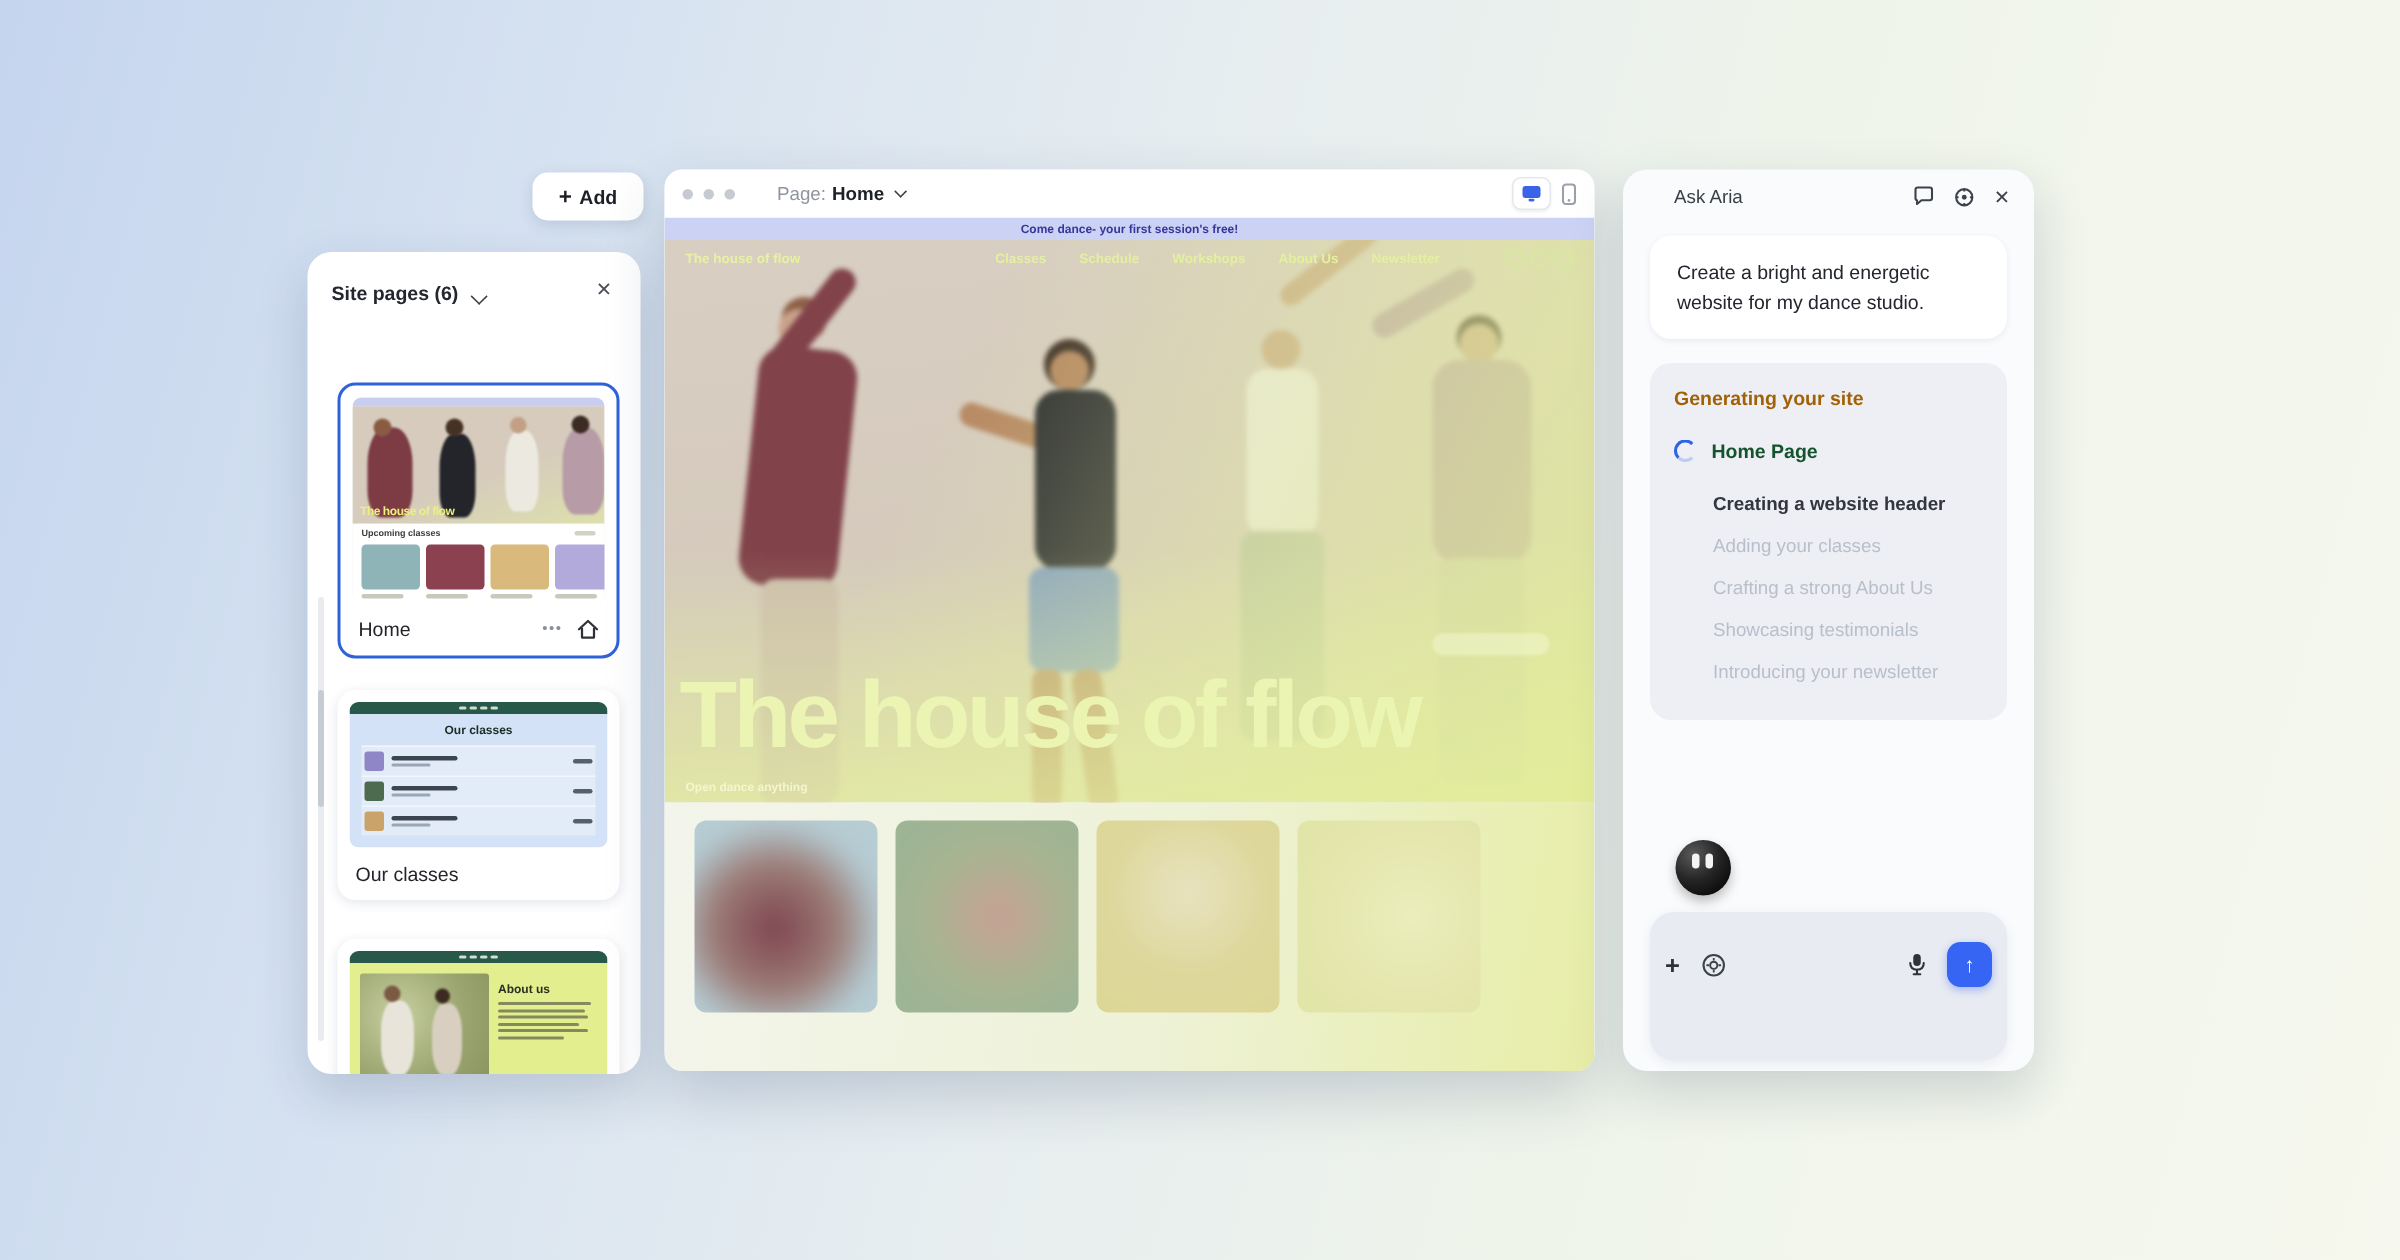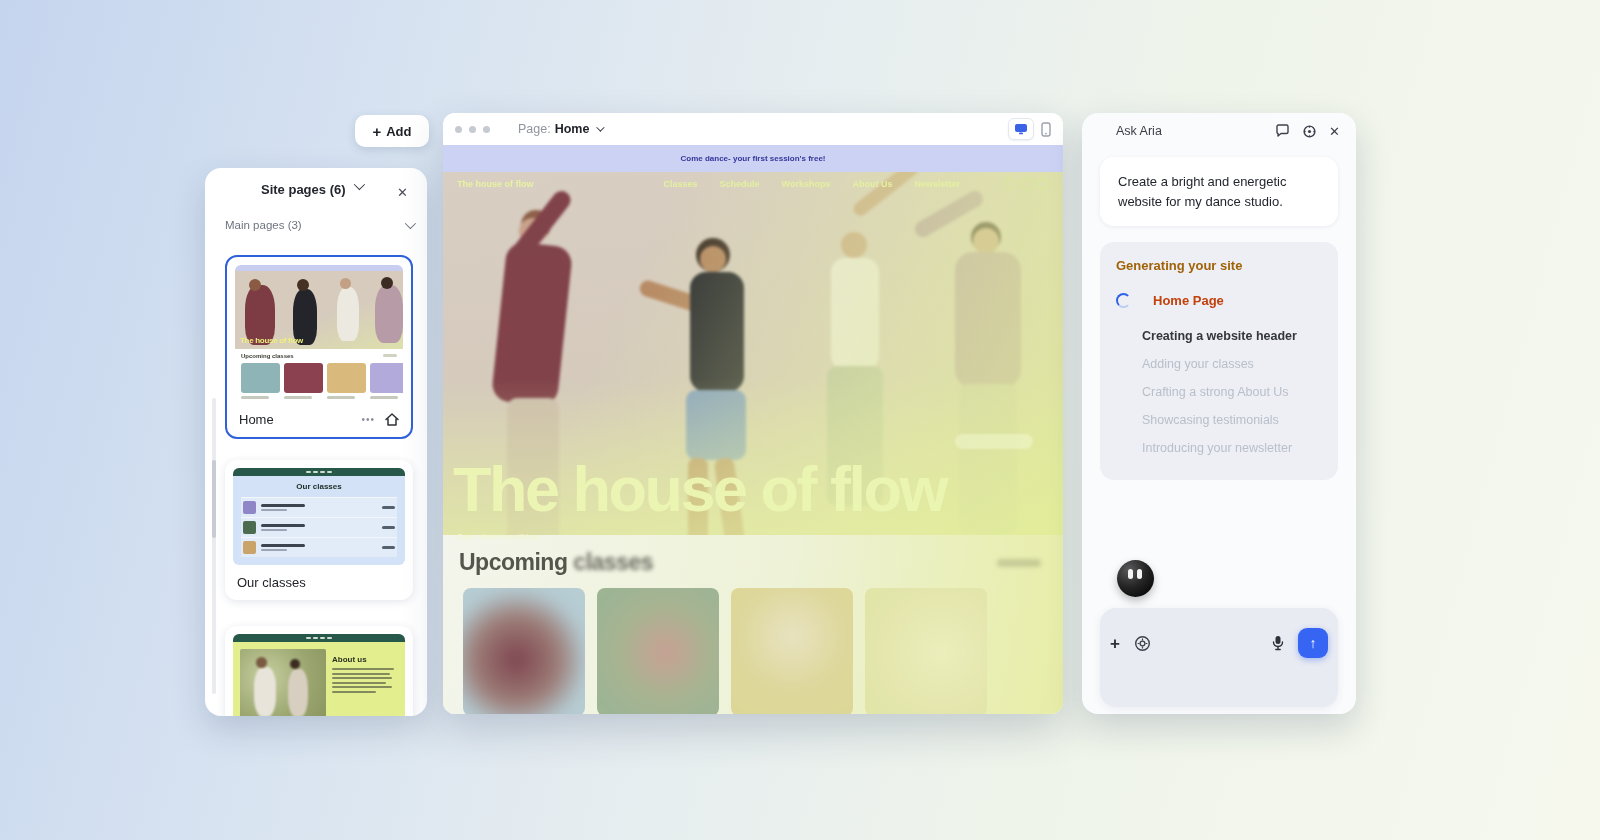--- a/index.html
+++ b/index.html
@@ -24,21 +24,21 @@
   .add-btn .plus { font-size:15px; font-weight:bold; }
 
   
   .pages-panel {
     left:205px; top:168px; width:222px; height:548px;
     background:#fff; border-radius:16px;
     box-shadow:0 14px 34px rgba(30,50,90,.18);
     overflow:hidden;
   }
   .pages-header {
-    display:flex; align-items:flex-start; padding:14px 14px 8px 16px;margin-left:40px;
+    display:flex; align-items:flex-end; padding:14px 14px 8px 16px;
   }
   .pages-title { font-size:13px; font-weight:bold; color:#23262e; }
   .chev { display:inline-block; width:8px; height:8px; border-right:1.6px solid #3a3e46; border-bottom:1.6px solid #3a3e46; transform:rotate(45deg) translateY(-2px); margin-left:8px; }
   .pages-close { margin-left:auto; font-size:13px; color:#4a4e57; cursor:pointer; padding:3px 5px; }
   .group-row {
     display:flex; align-items:center; padding:8px 14px 8px 20px;
     font-size:11.5px; color:#6e7480;
   }
   .group-row .chev { border-color:#6e7480; margin-left:auto; }
   .scroll-track { left:7px; top:230px; bottom:22px; width:4px; background:#e9ebef; border-radius:2px; }
@@ -103,21 +103,21 @@
   .traffic { display:flex; gap:7px; margin-right:28px; }
   .traffic i { width:7px; height:7px; border-radius:50%; background:#c6cad1; }
   .page-label { font-size:12.5px; color:#8f949e; }
   .page-name { font-size:12.5px; font-weight:bold; color:#1e2128; margin-left:4px; }
   .preview-bar .chev { width:6px; height:6px; border-width:1.4px; margin-left:7px; }
   .view-toggles { margin-left:auto; display:flex; align-items:center; gap:7px; }
   .desktop-btn { width:26px; height:22px; background:#fff; border:1px solid #e4e7ec; border-radius:6px;
      display:flex; align-items:center; justify-content:center; box-shadow:0 1px 2px rgba(30,50,90,.08); cursor:pointer; }
 
   .site { position:absolute; top:32px; left:0; right:0; bottom:0; overflow:hidden; }
-  .site-banner { height:27px; background:#ccd2f4; display:flex; align-items:center; justify-content:center; }
+  .site-banner { height:15px; background:#ccd2f4; display:flex; align-items:center; justify-content:center; }
   .site-banner span { font-size:8px; font-weight:bold; color:#35379b; }
   .site-hero { position:relative; height:375px; background:linear-gradient(175deg,#d8cec2 0%, #d5cabc 55%, #d8d2b4 80%, #dfe0ac 100%); overflow:hidden; }
   .hero-wash { position:absolute; inset:0;
      background:linear-gradient(115deg, rgba(231,240,170,0) 30%, rgba(228,238,160,.55) 70%, rgba(226,238,150,.8) 100%),
                 linear-gradient(0deg, rgba(228,238,160,.65) 0%, rgba(228,238,160,0) 45%); }
   .dancer { position:absolute; filter:blur(1.6px); opacity:.95; }
   .dancer i { position:absolute; border-radius:14px; }
 
   .site-nav { position:absolute; top:6px; left:0; right:0; display:flex; align-items:center; padding:0 14px; z-index:3; }
   .site-logo { font-size:9px; font-weight:bold; color:#e7f2a2; }
@@ -162,21 +162,21 @@
   }
   .gen-card {
     margin:16px 18px 0 18px; background:#edeff4; border-radius:14px;
     padding:16px 16px 18px 16px;
   }
   .gen-title { font-size:13px; font-weight:bold; color:#a16207; }
   .gen-page-row { display:flex; align-items:center; gap:10px; margin-top:20px; }
   .spinner { width:15px; height:15px; border-radius:50%; border:2.6px solid #2f62e8;
      border-right-color:transparent; border-bottom-color:rgba(47,98,232,.25); animation:spin 1s linear infinite; }
   @keyframes spin { to { transform:rotate(360deg);} }
-  .gen-page-name { font-size:13px; font-weight:bold; color:#c2410c;margin-left:12px; }
+  .gen-page-name { font-size:13px; font-weight:bold; color:#14532d; }
   .gen-steps { margin-top:14px; padding-left:26px; }
   .gen-step { font-size:12.5px; line-height:28px; color:#b9bfca; }
   .gen-step.active { color:#33363d; font-weight:bold; }
 
   .aria-avatar { left:1117px; top:560px; width:37px; height:37px; border-radius:50%;
      background:radial-gradient(circle at 32% 26%, #5a5a5a 0%, #262626 45%, #0c0c0c 80%);
      box-shadow:0 4px 8px rgba(0,0,0,.25); }
   .aria-avatar i { position:absolute; top:9px; width:5px; height:10px; border-radius:3px; background:#f4f4f4; }
   .aria-avatar i.l { left:11px; } .aria-avatar i.r { left:20px; }
 
@@ -201,24 +201,20 @@
 <div class="abs add-btn">
   <span class="plus">+</span>
   <span>Add</span>
 </div>
 
 <div class="abs pages-panel">
   <div class="pages-header">
     <span class="pages-title">Site pages (6)</span>
     <span class="chev"></span>
     <span class="pages-close">✕</span>
-  </div>
-  <div class="group-row">
-    <span>Main pages (3)</span>
-    <span class="chev"></span>
   </div>
   <div class="abs scroll-track" style="position:absolute;"></div>
   <div class="abs scroll-thumb" style="position:absolute;"></div>
 
   <div class="page-card selected" style="position:absolute; top:87px;">
     <div class="thumb-home">
       <div class="mini-banner"></div>
       <div class="mini-hero">
         <i class="mini-blob" style="left:10px;top:14px;width:30px;height:60px;background:#7d3b44;"></i>
         <i class="mini-blob" style="left:14px;top:8px;width:12px;height:12px;border-radius:50%;background:#8a5a42;"></i>
@@ -410,24 +406,20 @@
             <i></i>
           </div>
       </div>
 
       <div class="hero-cta"></div>
       <div class="hero-title">The house of flow</div>
       <div class="hero-tagline">Open dance anything</div>
     </div>
 
     <div class="site-section">
-      <div class="section-head">
-        <span class="section-title"><span>Upcoming</span><span class="blurred"> classes</span></span>
-        <span class="section-link-bar"></span>
-      </div>
       <div class="class-cards">
         <div class="class-card">
           <div class="blurwrap" style="background:radial-gradient(circle at 45% 55%, #7e4450 0%, #9b7a74 34%, #b5ccd3 60%, #b9ced2 100%);"></div>
         </div>
         <div class="class-card">
           <div class="blurwrap" style="background:radial-gradient(circle at 55% 50%, #c9a094 0%, #a8b492 40%, #9cb494 70%, #a3b893 100%);"></div>
         </div>
         <div class="class-card">
           <div class="blurwrap" style="background:radial-gradient(circle at 50% 40%, #e9e3c2 0%, #ddd79b 45%, #dcd694 100%);"></div>
         </div>

